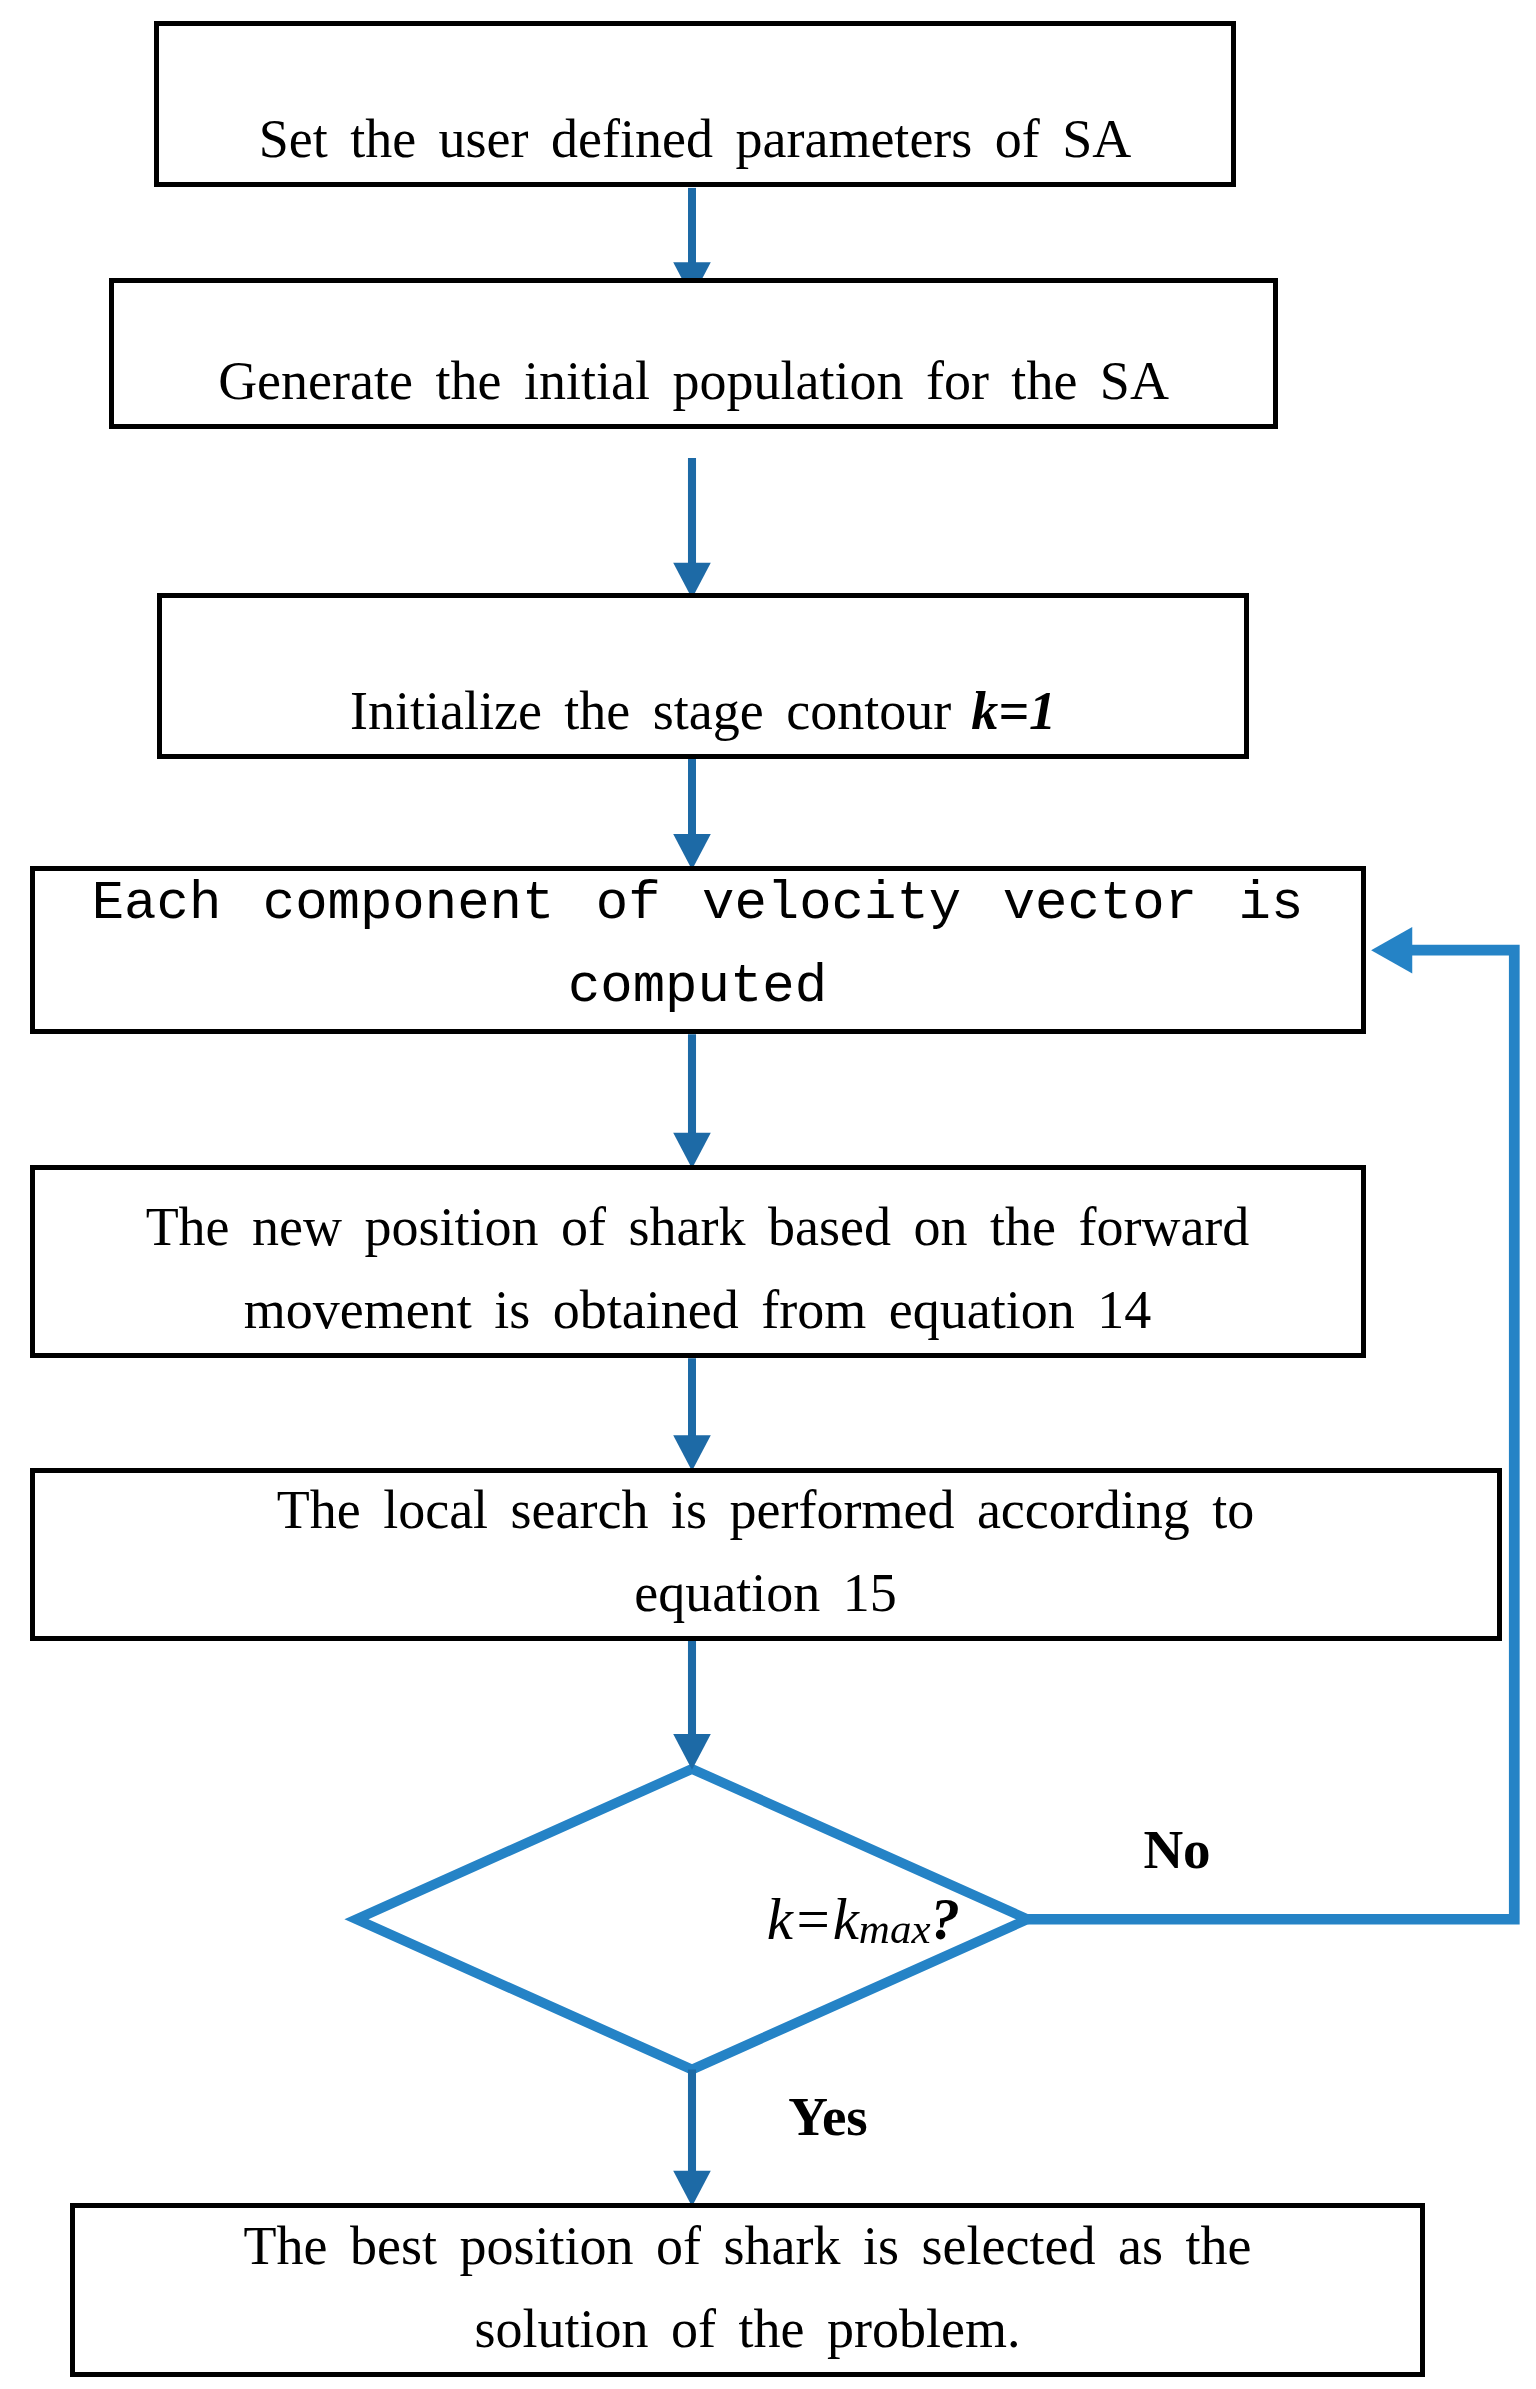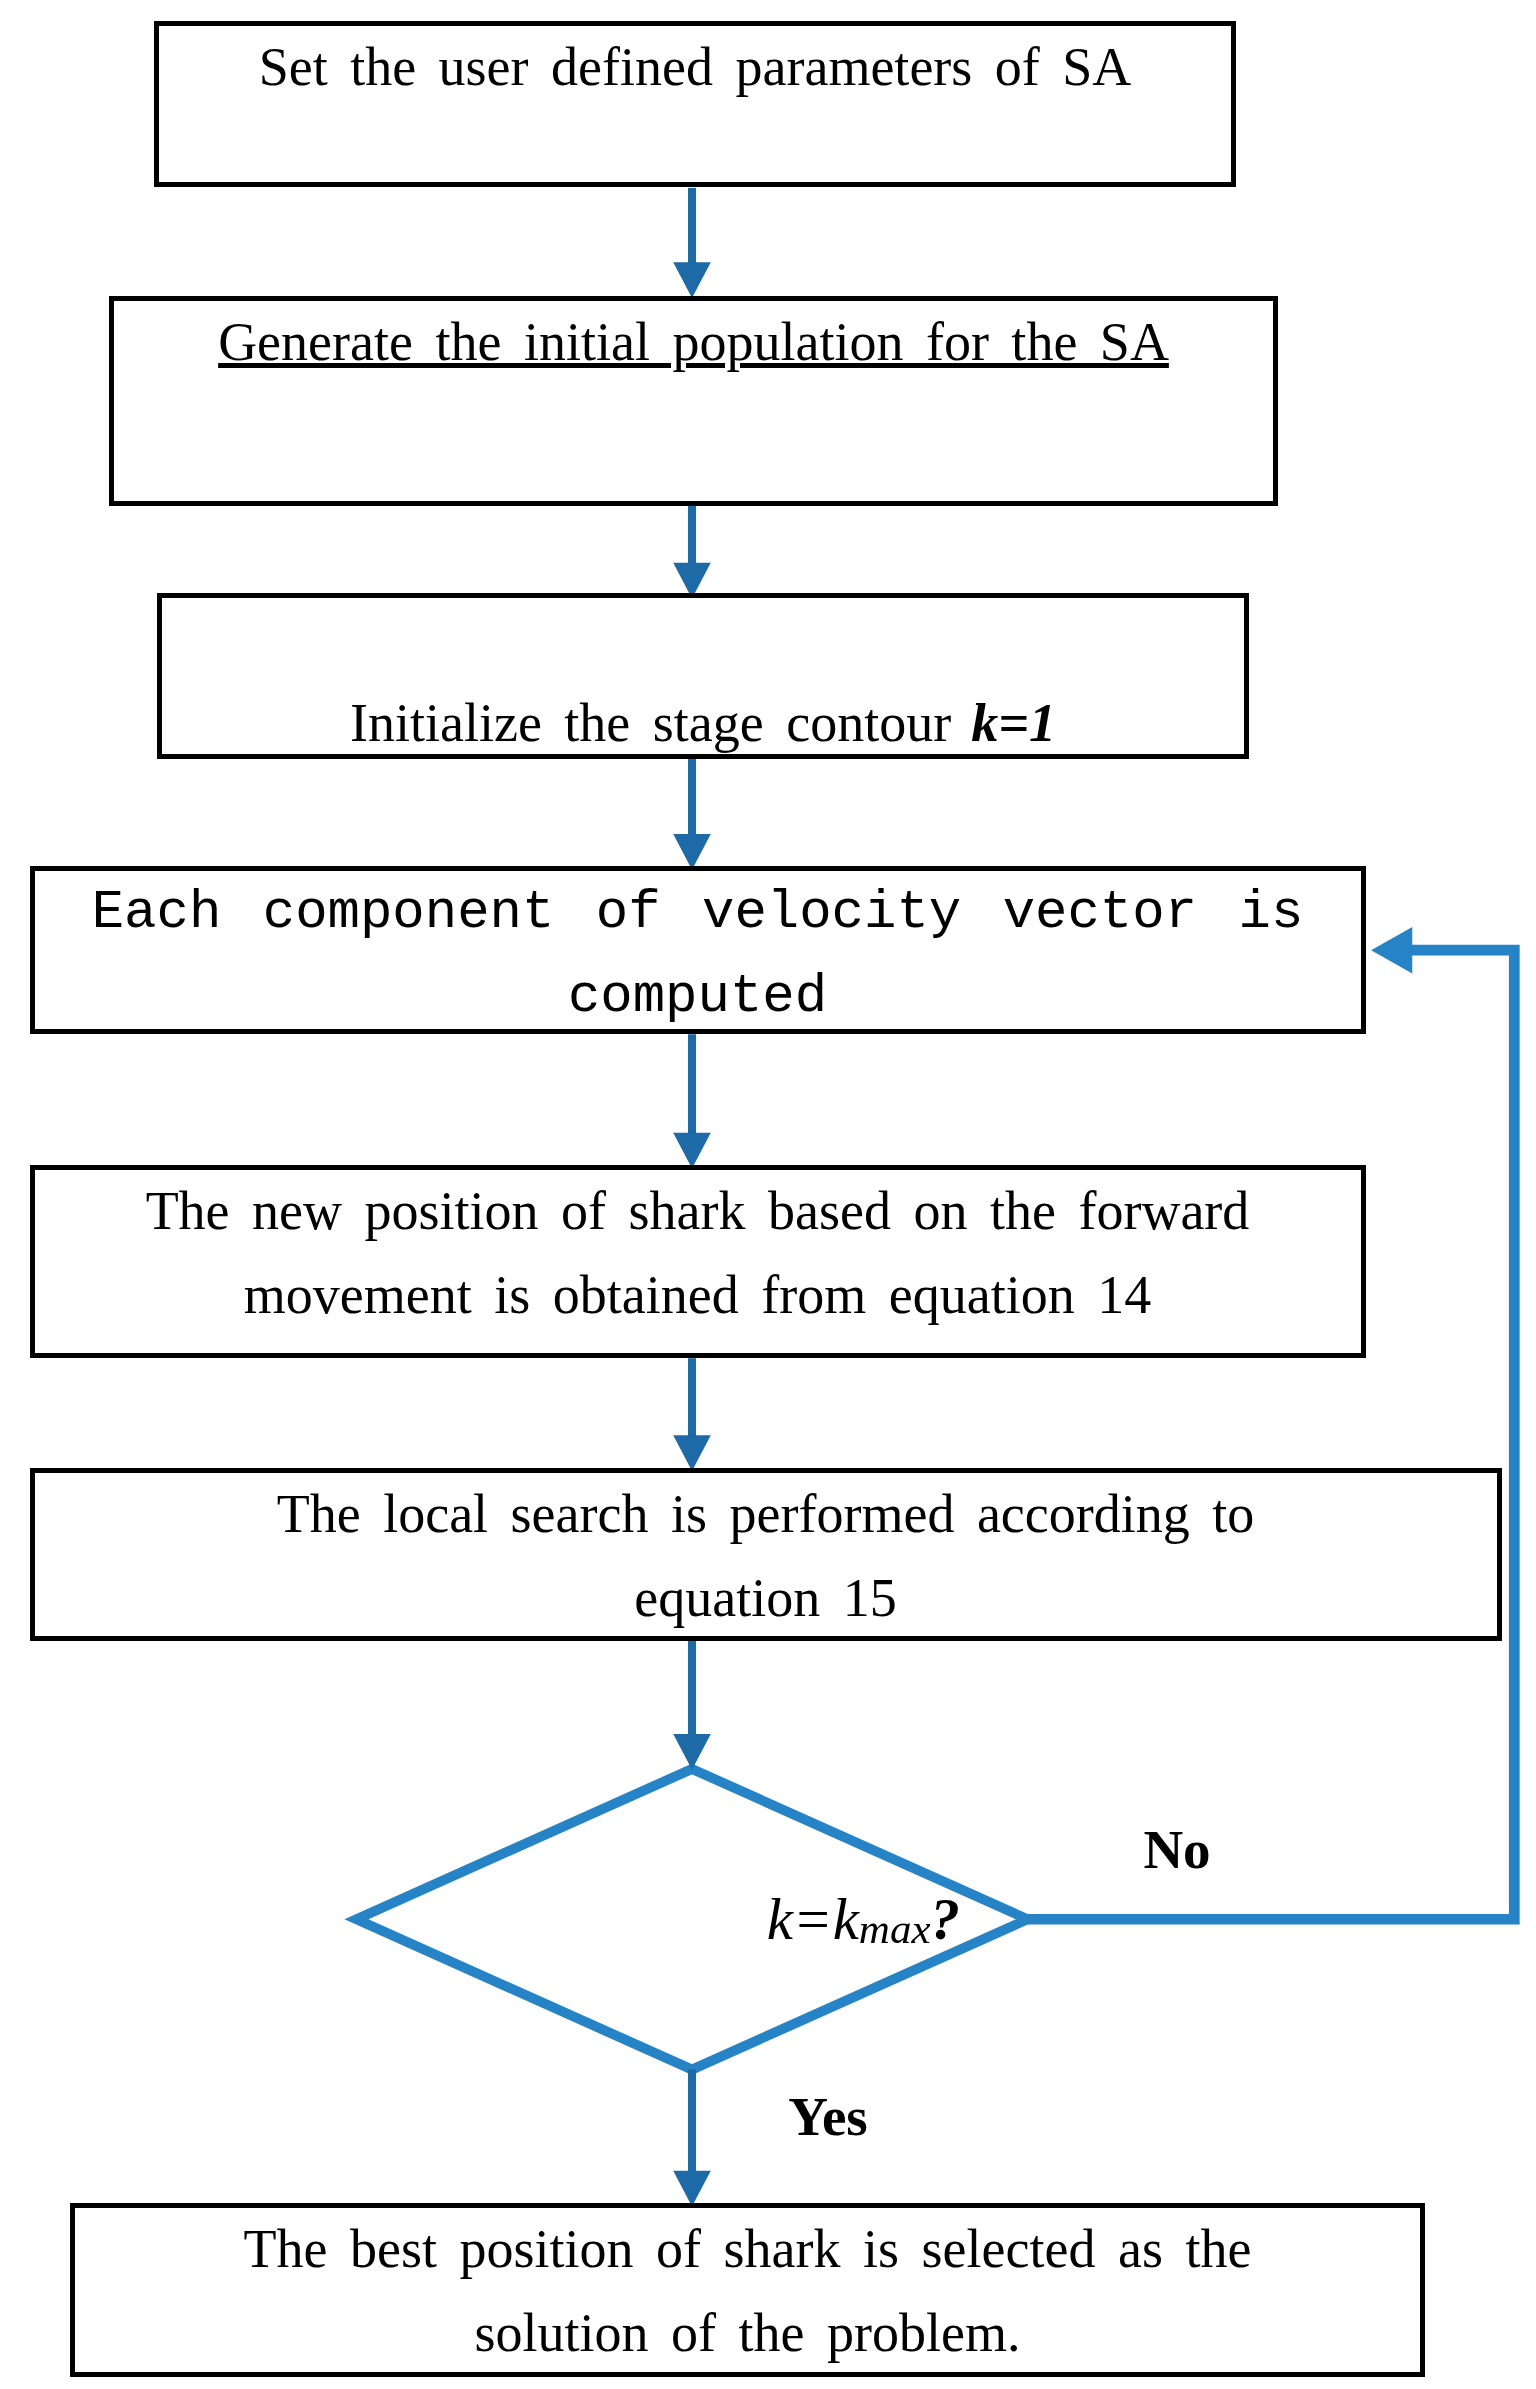--- a/index.html
+++ b/index.html
@@ -23,30 +23,30 @@
   .head{fill:var(--connector);stroke:none;}
   .loop-line{stroke:var(--loop);stroke-width:12;fill:none;stroke-linejoin:miter;}
   .loop-head{fill:var(--loop);stroke:none;}
   .diamond{fill:var(--bg);stroke:var(--loop);stroke-width:11;stroke-linejoin:miter;}
 
   .box{
     position:absolute;
     box-sizing:border-box;
     border:5.4px solid var(--border);
     background:var(--bg);
-    display:flex;align-items:flex-start;justify-content:center;
+    display:flex;align-items:flex-end;justify-content:center;
     text-align:center;
   }
   .box-text{
     font-size:54px;line-height:1.55;
     word-spacing:9px;
     white-space:pre-line;
   }
   .b1{left:154px;top:20.6px;width:1082px;height:166px;}
-  .b2{left:109px;top:296px;width:1169px;height:210px;text-decoration:underline;}
+  .b2{left:109px;top:278px;width:1169px;height:151px;}
   .b3{left:157px;top:593px;width:1092px;height:166px;}
   .b4{left:29.5px;top:866px;width:1336px;height:168px;font-family:Liberation Mono, monospace;}
   .b5{left:29.5px;top:1165px;width:1336px;height:193px;}
   .b6{left:29.5px;top:1468px;width:1472px;height:173px;}
   .b7{left:70px;top:2203px;width:1355px;height:174px;}
 
   .em-label{font-weight:bold;font-style:italic;margin-left:20px;}
 
   .decision-text{
     position:absolute;left:423px;top:1864px;width:537px;height:111px;

